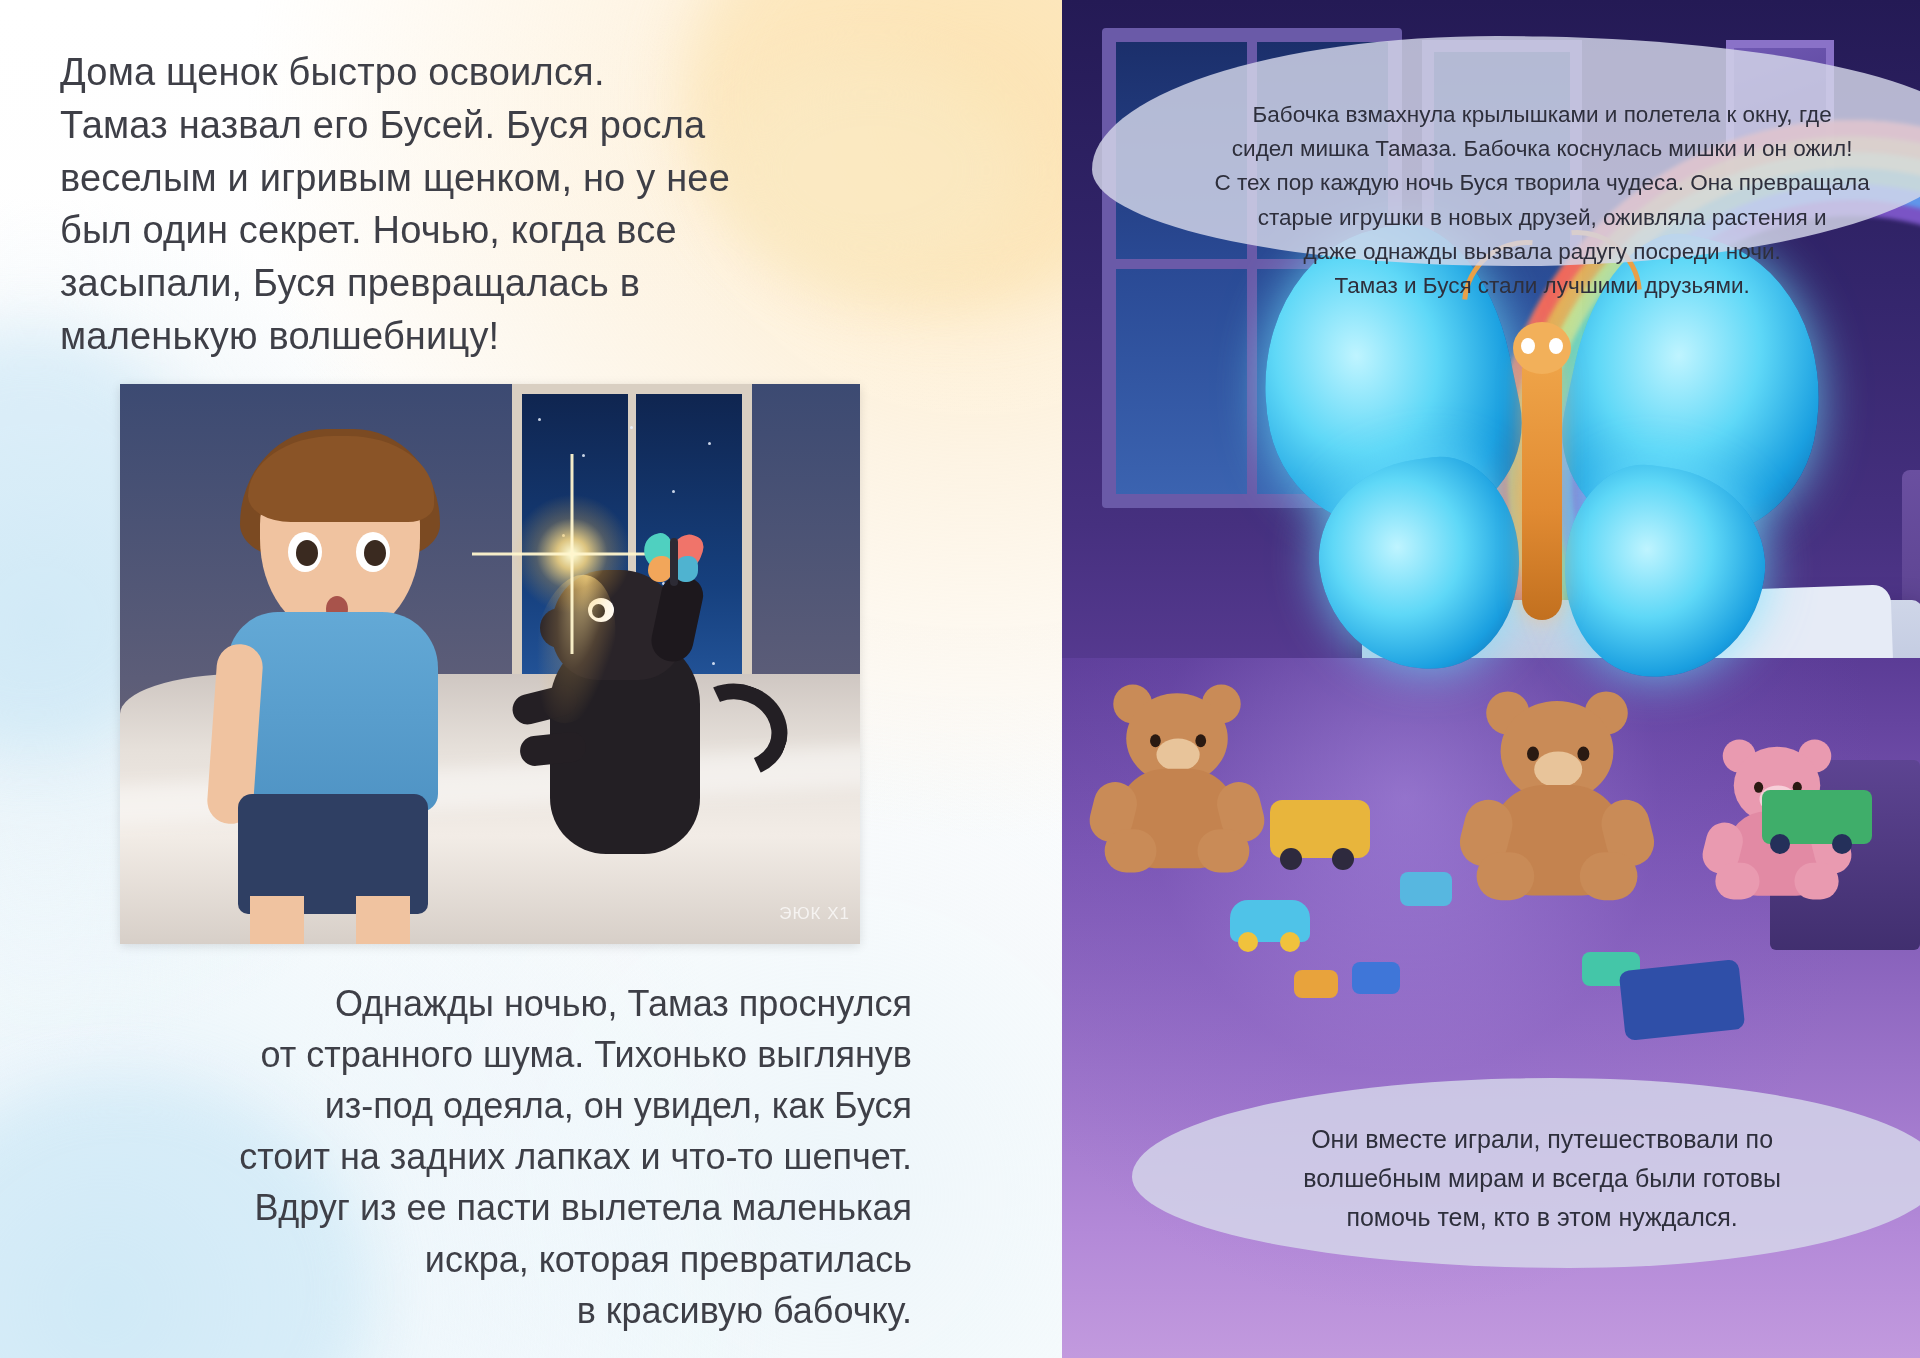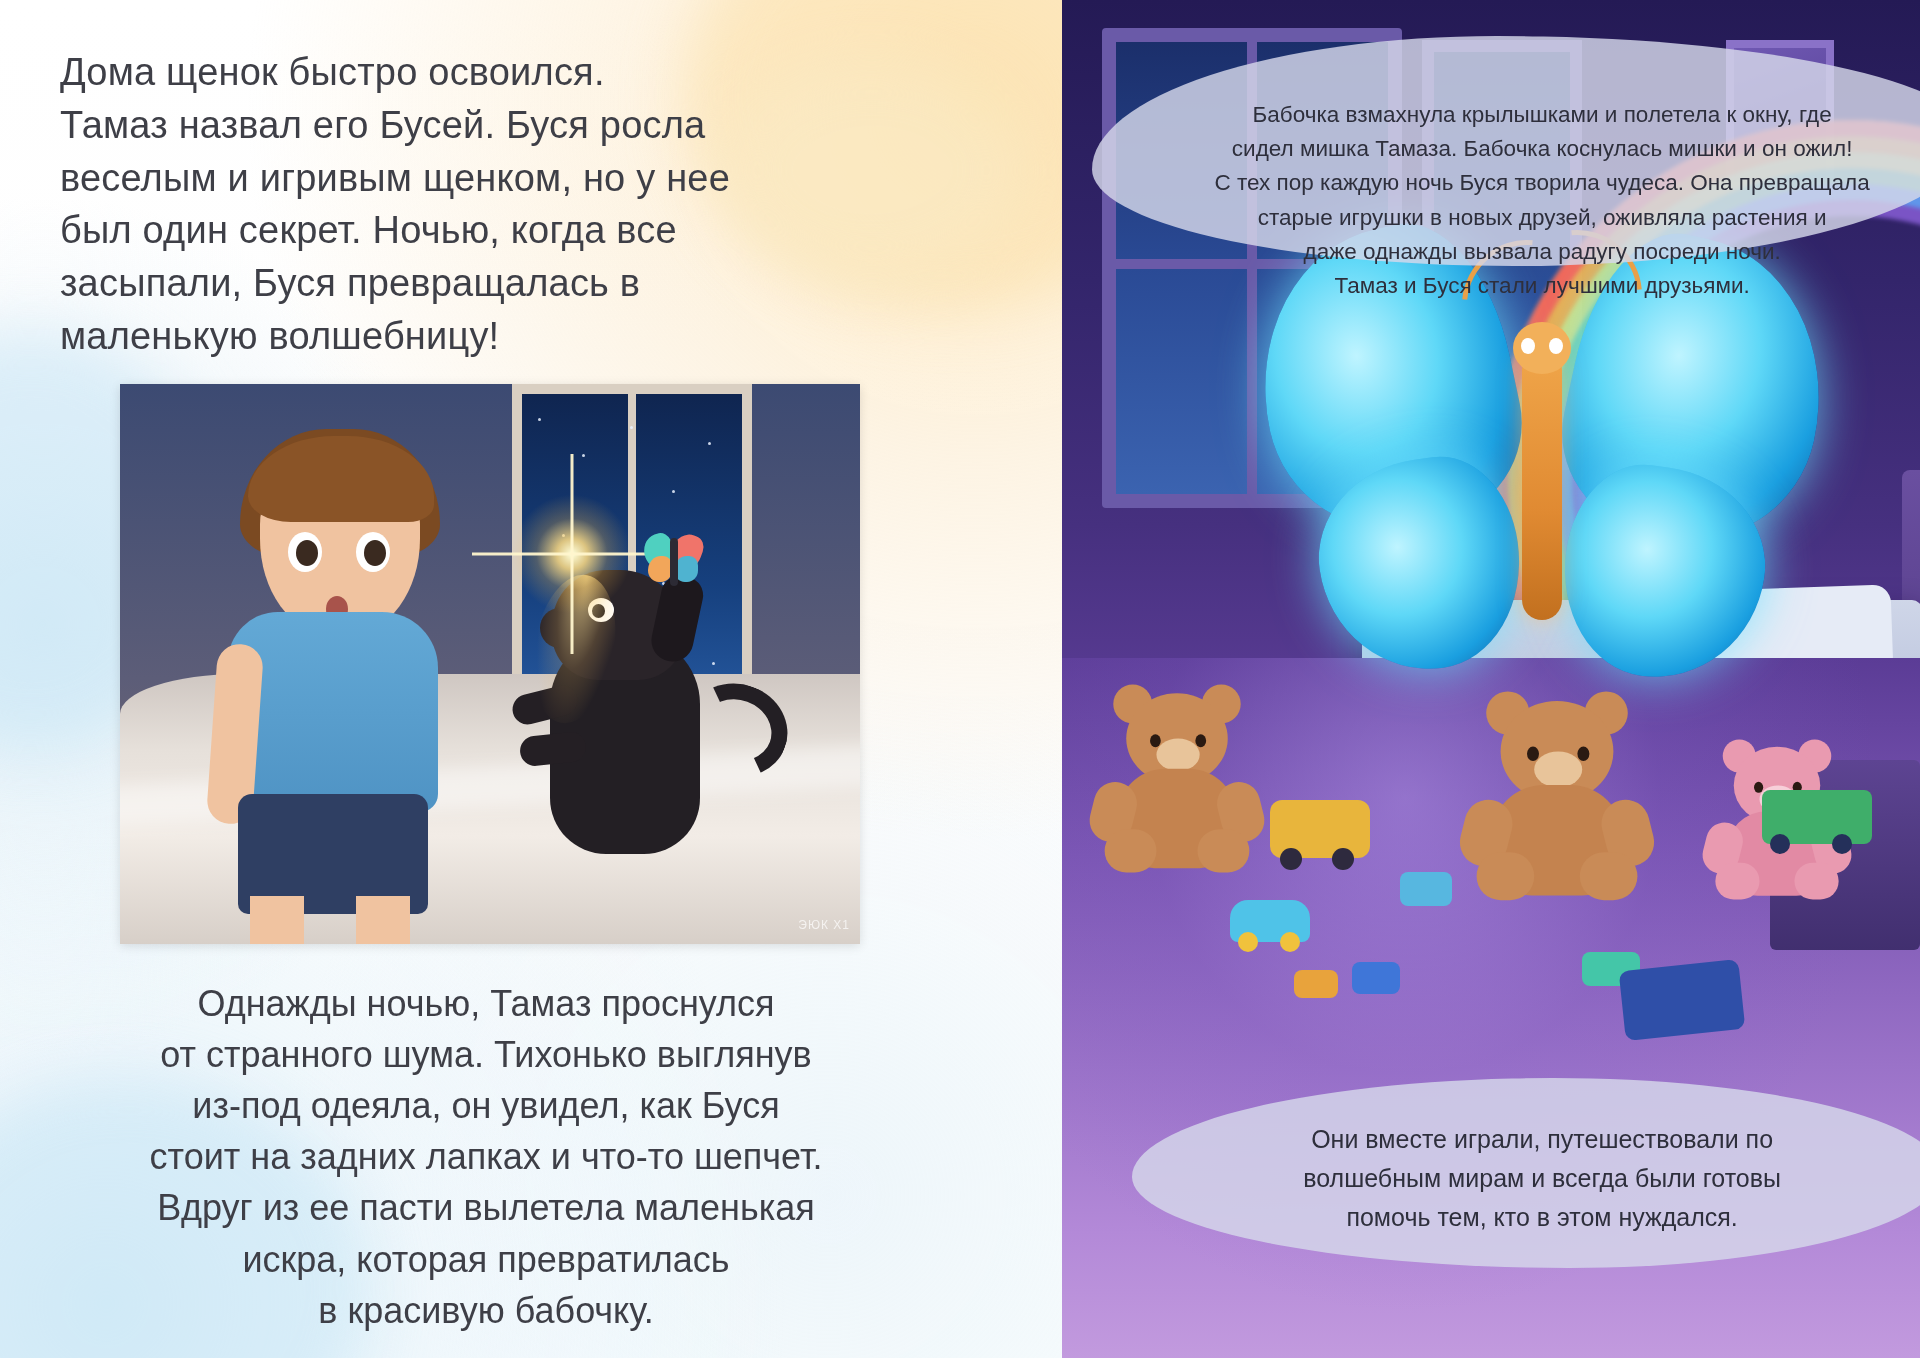--- a/index.html
+++ b/index.html
@@ -245,32 +245,32 @@
   .bf-small { position: absolute; left: 524px; top: 150px; width: 62px; height: 56px; }
   .bf-small span { position: absolute; width: 30px; height: 34px; border-radius: 60% 40% 50% 50%; }
   .bf-small .w1 { left: 0; top: 0; background: #4fd0c0; transform: rotate(-20deg); }
   .bf-small .w2 { left: 28px; top: 0; background: #f0746a; transform: rotate(20deg); }
   .bf-small .w3 { left: 4px; top: 22px; background: #f2a65a; width: 24px; height: 26px; }
   .bf-small .w4 { left: 30px; top: 22px; background: #4fb3d0; width: 24px; height: 26px; }
   .bf-small .bd { left: 26px; top: 4px; width: 8px; height: 48px; background: #2c2a34; border-radius: 4px; }
 
   .photo-watermark {
     position: absolute;
-    right: 10px; bottom: 12px;
-    font-size: 12px;
+    right: 10px; bottom: 20px;
+    font-size: 17px;
     color: rgba(255,255,255,0.7);
     letter-spacing: 1px;
   }
 
   .text-bottom {
     position: absolute;
     left: 60px;
     top: 978px;
     width: 852px;
-    text-align: center;
+    text-align: right;
     font-size: 36px;
     line-height: 1.42;
     color: #3e3f47;
     white-space: pre-line;
   }
 
   
   .page-right {
     position: relative;
     width: 945px;

